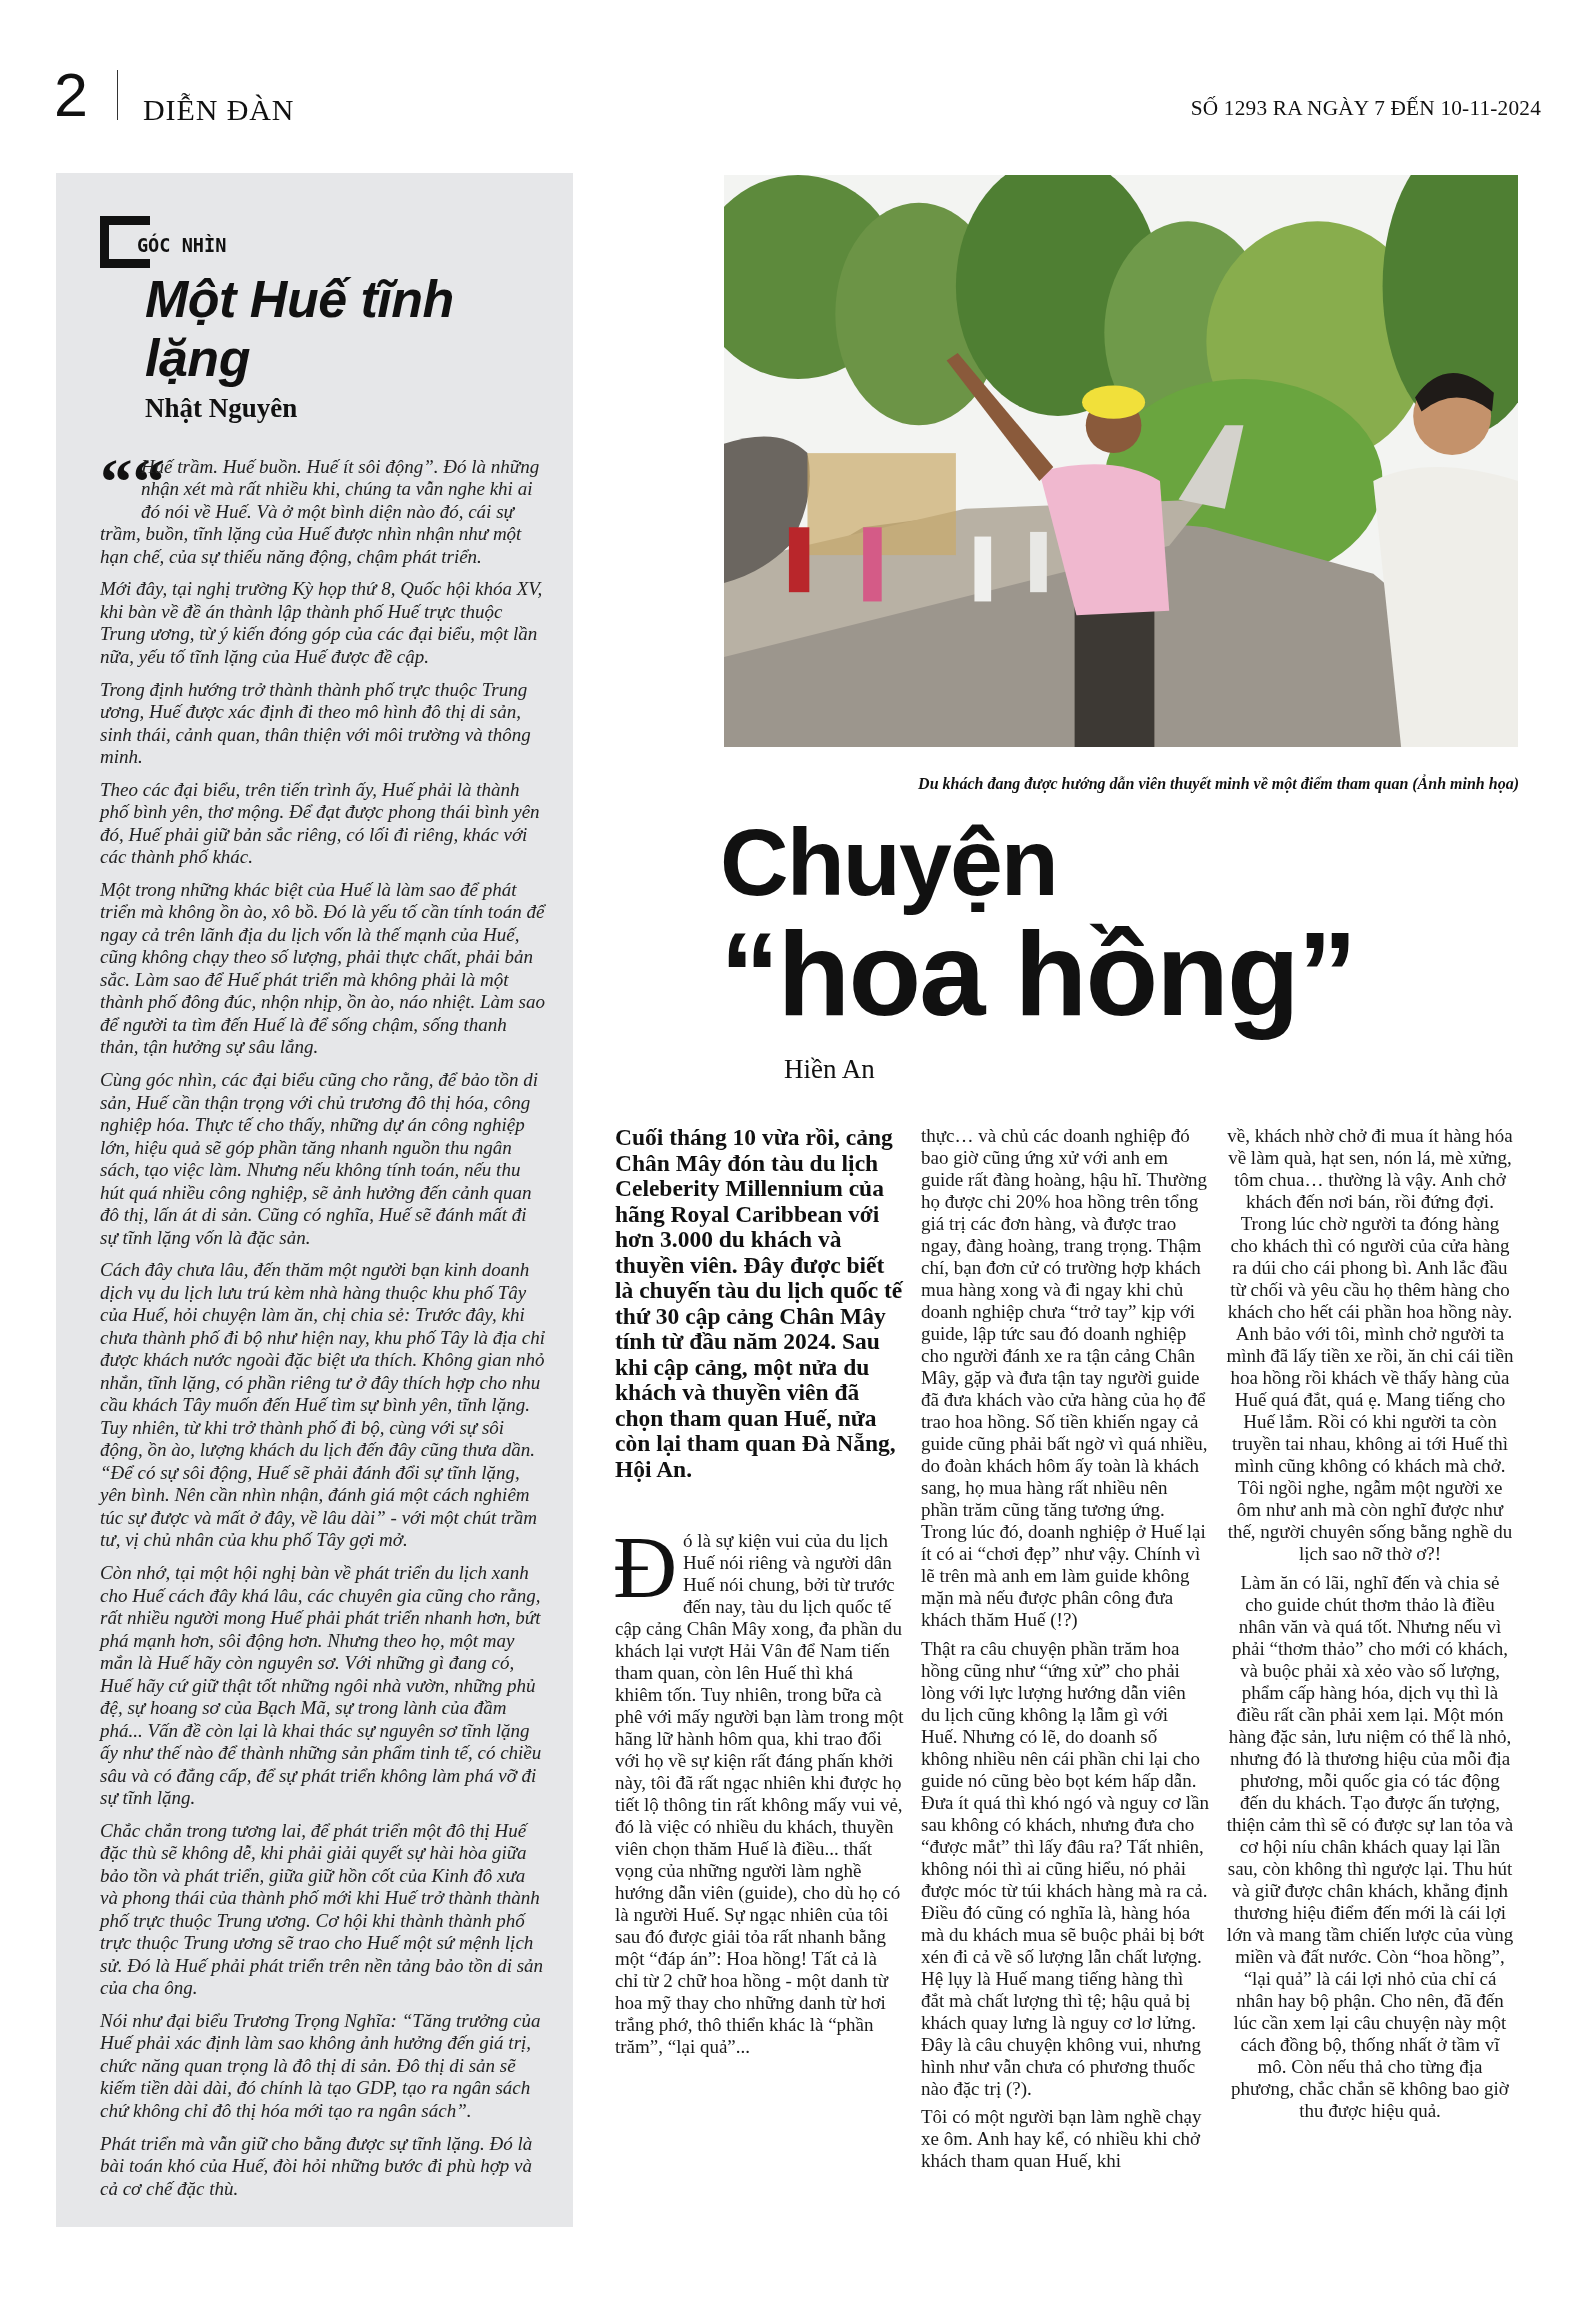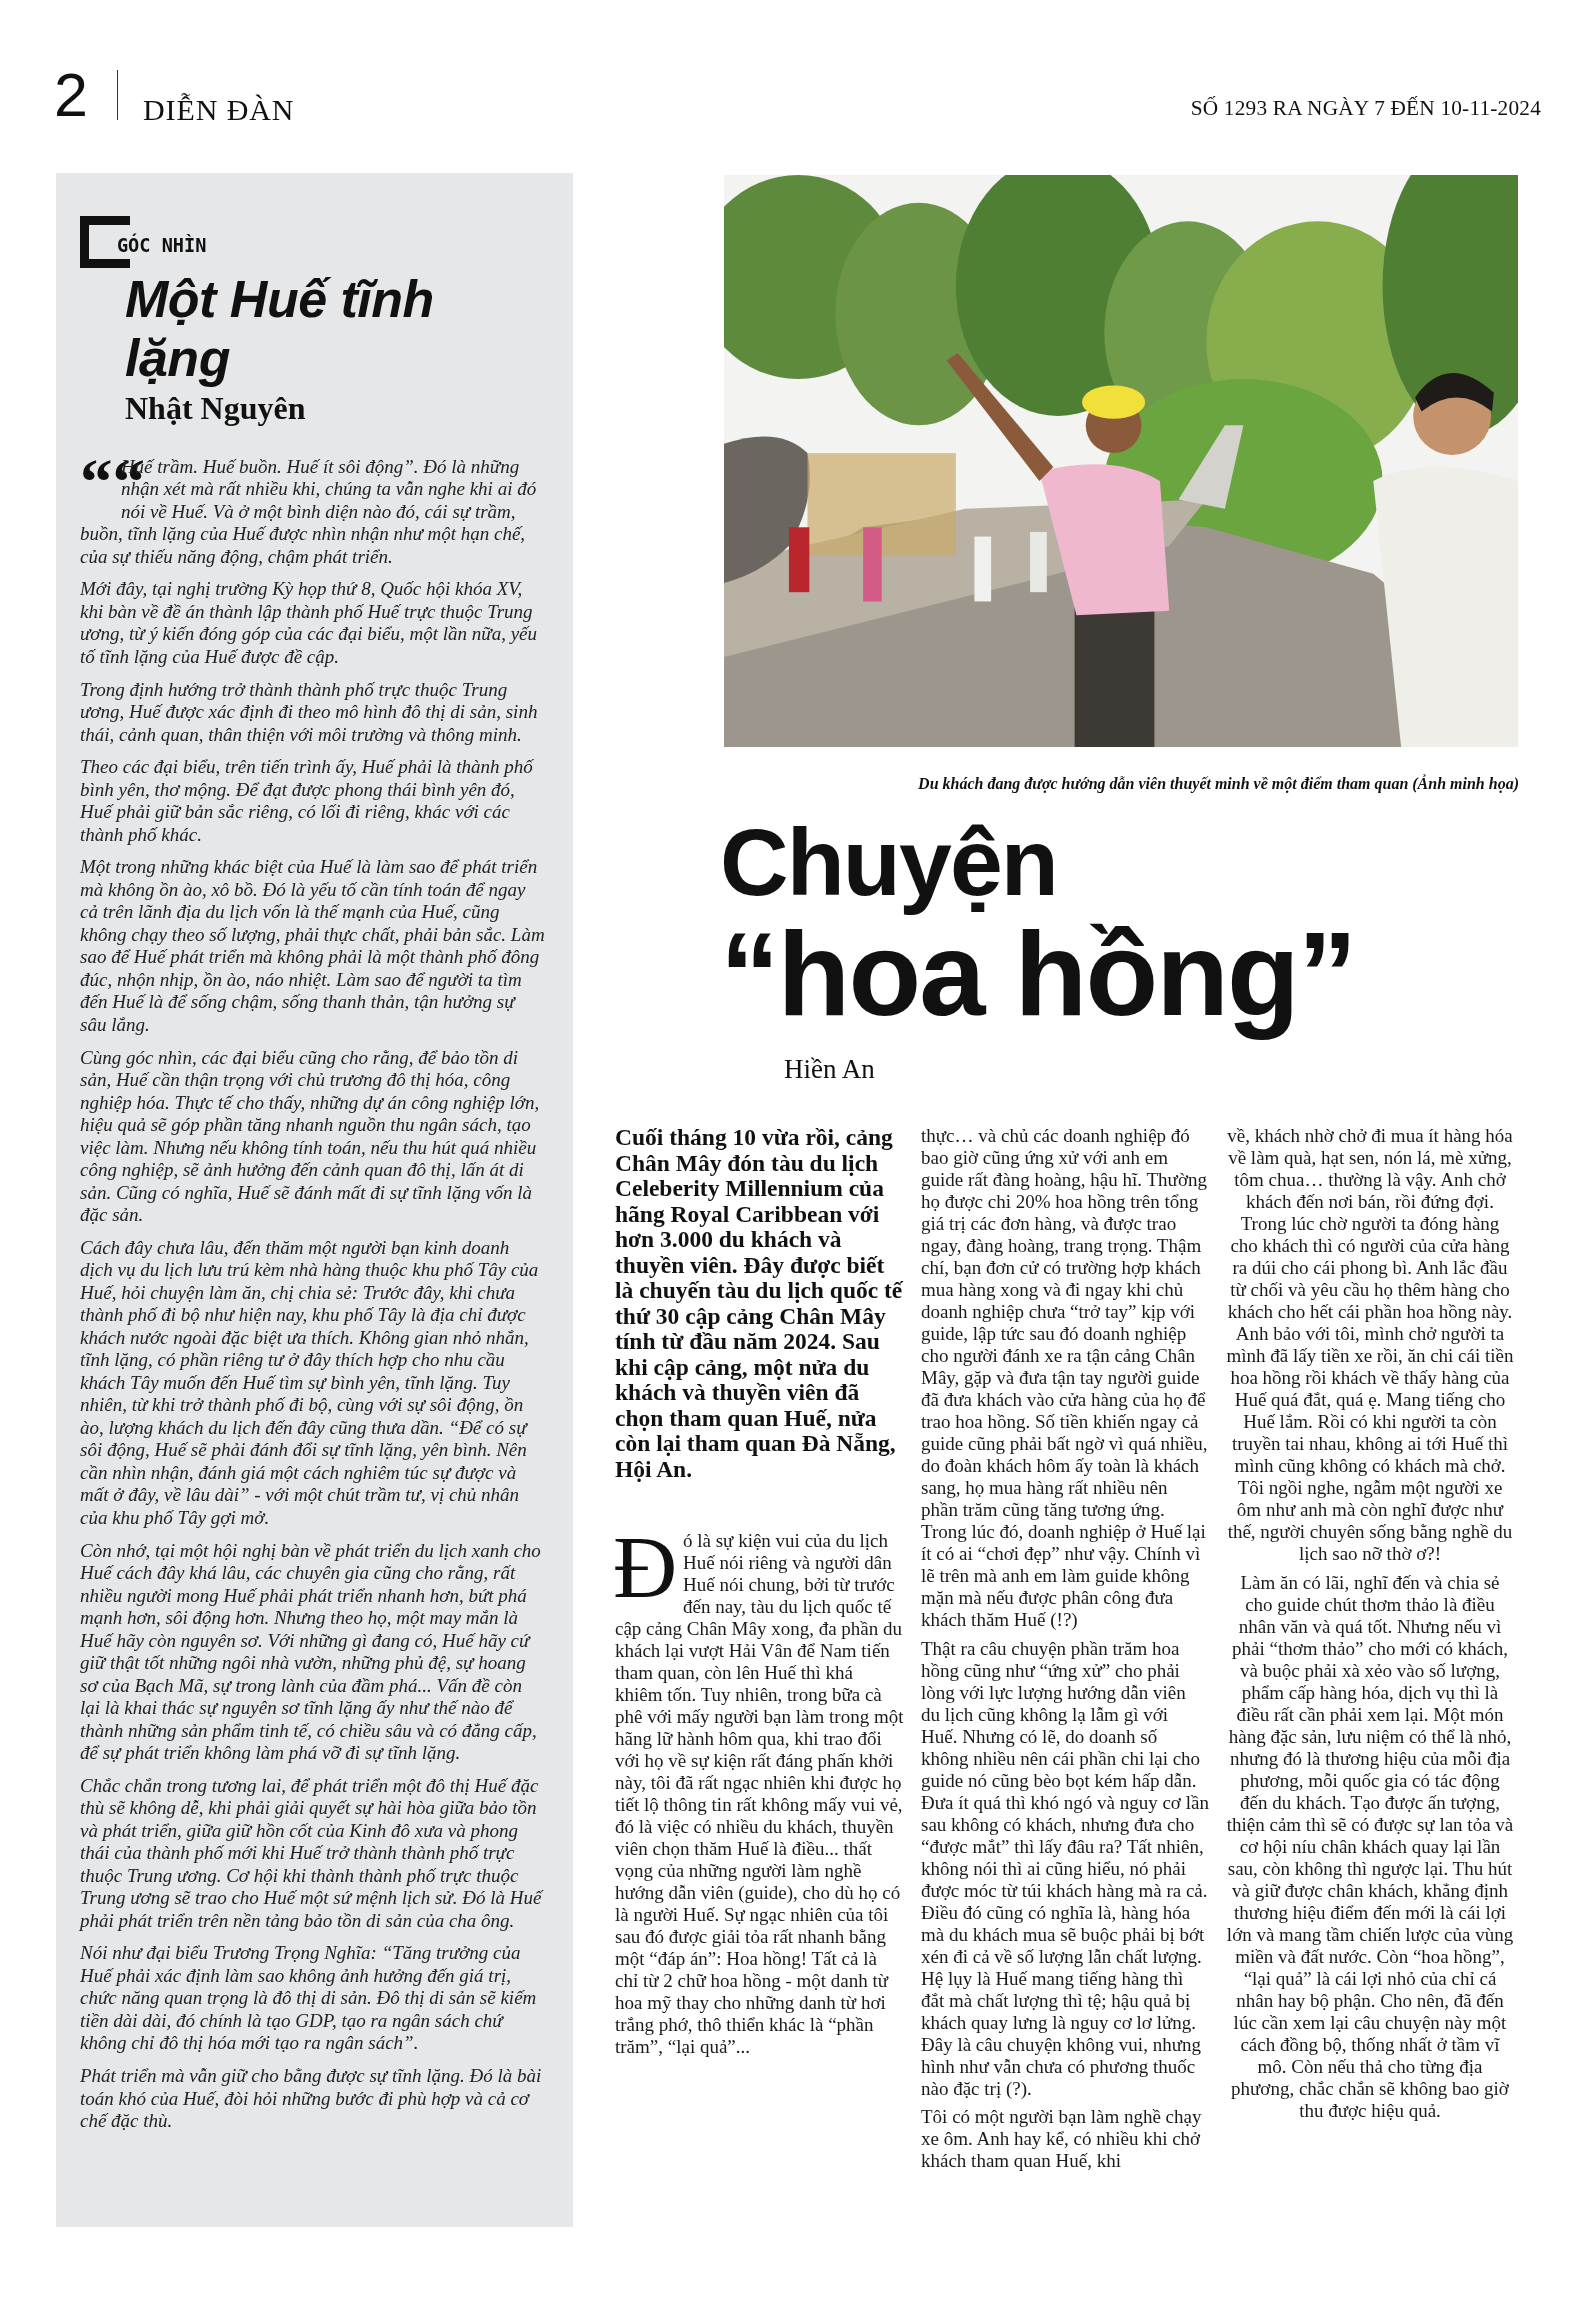--- a/index.html
+++ b/index.html
@@ -6,28 +6,28 @@
   html, body { width: 1589px; height: 2301px; background: #ffffff; overflow: hidden; }
   body { position: relative; color: #111; font-family: "Liberation Serif", serif; }
 
   
   .page-num { position: absolute; left: 54px; top: 67px; font-family: "Liberation Sans", sans-serif; font-size: 61px; line-height: 56px; color: #111; }
   .header-rule { position: absolute; left: 117px; top: 70px; width: 0.9px; height: 50px; background: #333; }
   .section-name { position: absolute; left: 143px; top: 93px; font-size: 30px; letter-spacing: 0.9px; color: #111; }
   .issue-info { position: absolute; right: 48px; top: 96px; font-size: 21.3px; color: #111; letter-spacing: 0.2px; }
 
   
-  .sidebar { position: absolute; left: 56px; top: 173px; width: 517px; height: 2054px; background: #e6e7e9; padding: 28px 28px 0 24px; }
+  .sidebar { position: absolute; left: 56px; top: 173px; width: 517px; height: 2054px; background: #e6e7e9; padding: 28px 28px 0 44px; }
   .goc-nhin { position: relative; height: 54px; margin-top: 15px; }
   .goc-nhin .bracket { position: absolute; left: 0; top: 0; width: 48px; height: 52px; border: 9.3px solid #111; border-right: none; }
   .goc-nhin .bracket::after { content: ""; position: absolute; right: -1.9px; top: -9.3px; width: 13px; height: 9.3px; background: #111; }
   .goc-nhin .bracket::before { content: ""; position: absolute; right: -1.9px; bottom: -9.3px; width: 13px; height: 9.3px; background: #111; }
   .goc-nhin .label { position: absolute; left: 35px; top: 18.6px; font-family: "DejaVu Sans Mono", monospace; font-weight: bold; font-size: 18.6px; color: #111; background: #e6e7e9; padding: 0 1.9px; }
   .side-title { margin-left: 45px; font-family: "Liberation Sans", sans-serif; font-weight: bold; font-style: italic; font-size: 52px; line-height: 59px; color: #111; letter-spacing: -0.5px; }
-  .side-author { margin-left: 45px; margin-top: 3.7px; font-weight: bold; font-size: 32px; line-height: 32px; color: #111; }
+  .side-author { margin-left: 45px; margin-top: 3.7px; font-weight: bold; font-size: 27px; line-height: 32px; color: #111; }
   .side-body { margin-top: 32px; font-style: italic; font-size: 19px; line-height: 22.5px; color: #222; }
   .side-body p { margin-bottom: 10.2px; }
   .side-body p.first { text-indent: 0; }
   .quote-mark { float: left; font-family: "Liberation Serif", serif; font-weight: bold; font-style: normal; font-size: 65px; line-height: 56px; height: 58px; margin-right: 1.9px; margin-top: -1.9px; color: #111; width: 39px; }
 
   
   .photo { position: absolute; left: 724px; top: 175px; width: 794px; height: 572px; overflow: hidden; background: #c9c4b8; }
   .photo svg { display: block; width: 100%; height: 100%; }
   .caption { position: absolute; right: 70px; top: 775px; font-style: italic; font-weight: bold; font-size: 16px; color: #111; font-family: "Liberation Serif", serif; }
 

